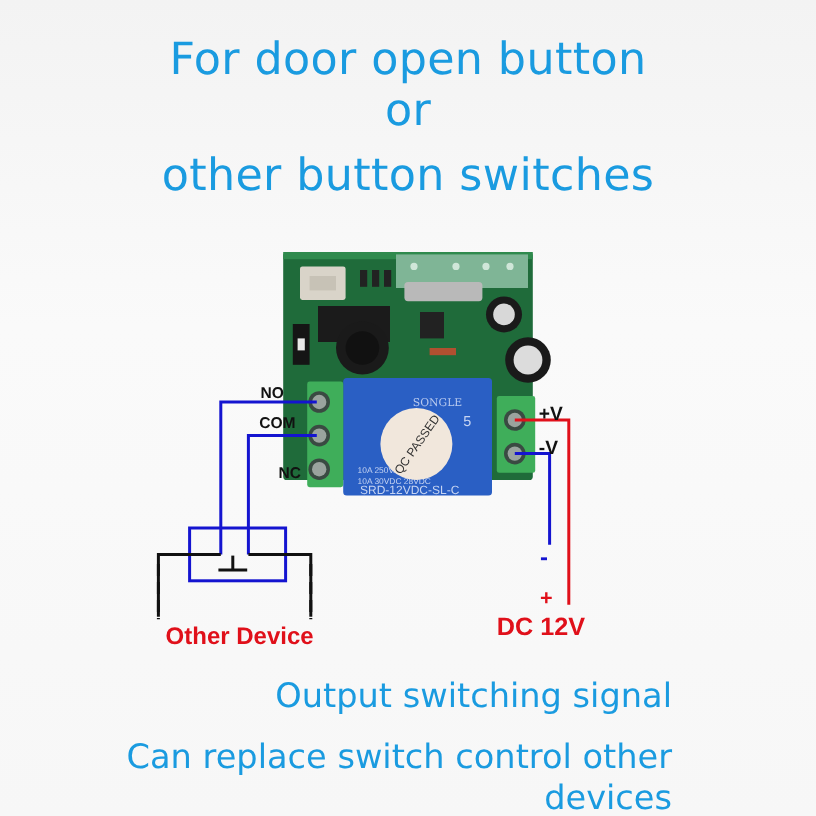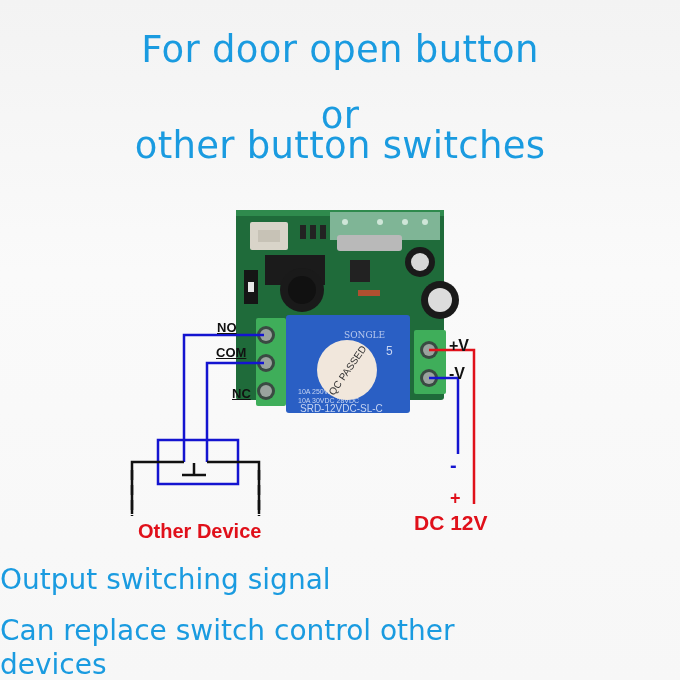--- a/index.html
+++ b/index.html
@@ -6,34 +6,34 @@
   body {
     width: 680px; height: 680px; position: relative; overflow: hidden;
     background: linear-gradient(180deg, #f3f3f3 0%, #fafafa 40%, #f7f7f7 100%);
     font-family: "DejaVu Sans", sans-serif;
   }
   .headline {
     position: absolute; left: 0; width: 680px; text-align: center;
     color: #1a9be0; font-size: 37px; line-height: 44px; letter-spacing: 0.3px;
   }
   .caption {
-    position: absolute; left: 0; width: 560px; text-align: left;
+    position: absolute; left: 0; width: 560px; text-align: right;
     color: #1a9be0; font-size: 28px; line-height: 34px;
   }
   .lbl { position: absolute; font-family: "Liberation Sans", sans-serif; font-weight: bold; }
-  .lbl-black { color: #111; font-size: 13px; text-decoration: underline; }
+  .lbl-black { color: #111; font-size: 13px; }
   .lbl-red { color: #e0101a; }
   .lbl-blue { color: #1414d0; }
   svg { position: absolute; left: 0; top: 0; }
 </style>
 </head>
 <body>
 
 <div class="headline" style="top:28px">For door open button</div>
-<div class="headline" style="top:94px">or</div>
+<div class="headline" style="top:70px">or</div>
 <div class="headline" style="top:124px">other button switches</div>
 
 <svg width="680" height="680" viewBox="0 0 680 680">
 
   <rect x="236" y="210" width="208" height="190" rx="3" fill="#1f6b3a"></rect>
   <rect x="236" y="210" width="208" height="6" fill="#2f8a4d"></rect>
 
   <rect x="330" y="212" width="110" height="28" fill="#7fb596"></rect>
   <circle cx="345" cy="222" r="3" fill="#cfe6d8"></circle>
     <circle cx="380" cy="222" r="3" fill="#cfe6d8"></circle>

